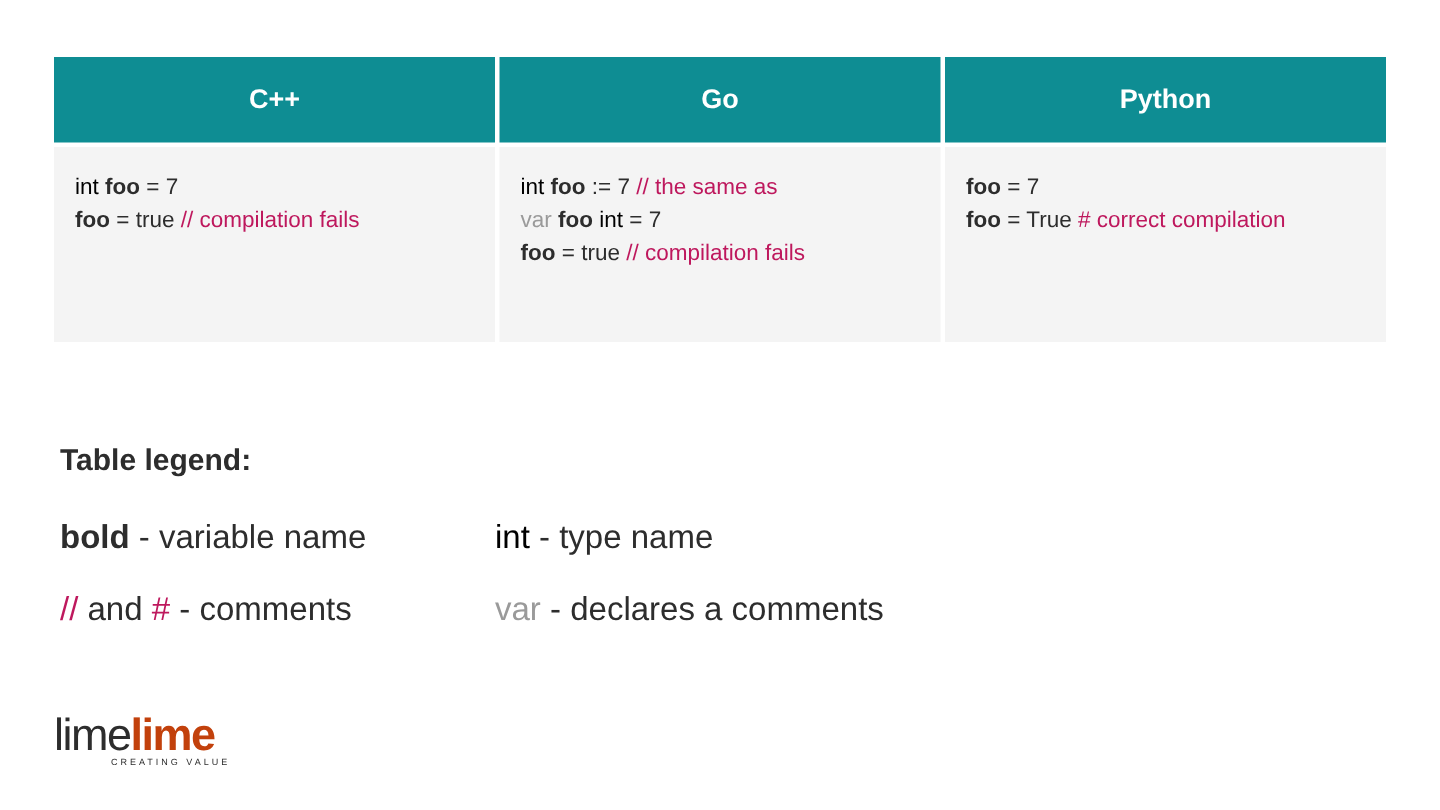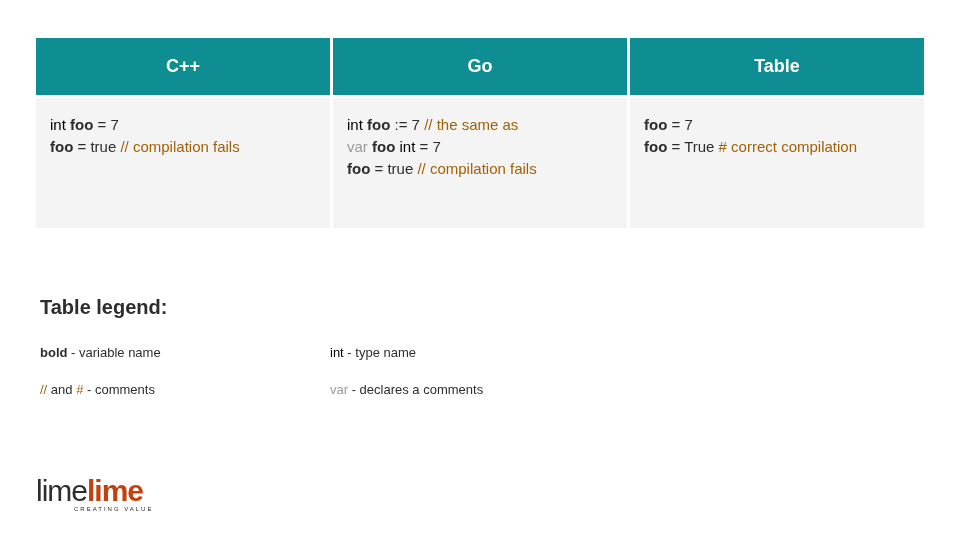--- a/index.html
+++ b/index.html
@@ -35,38 +35,38 @@
   }
   .cell {
     background: #f4f4f4;
     padding: 16px 14px 34px 14px;
     font-size: 15px;
     line-height: 1.45;
     min-height: 130px;
   }
   .kw { color: #000000; }
   .vn { font-weight: bold; color: #2d2d2d; }
-  .cm { color: #a16207; }
+  .cm { color: #be185d; }
   .gray { color: #9a9a9a; }
   .legend {
     position: absolute;
     left: 40px;
     top: 296px;
     width: 700px;
   }
   .legend-title {
     font-weight: bold;
     font-size: 20px;
     margin-bottom: 26px;
   }
   .legend-grid {
     display: grid;
     grid-template-columns: 290px 330px;
     row-gap: 22px;
-    font-size: 13px;
+    font-size: 22px;
   }
   .logo {
     position: absolute;
     left: 36px;
     bottom: 28px;
     font-size: 30px;
     font-family: Arial, sans-serif;
     letter-spacing: -1px;
   }
   .logo .darkpart { color: #2d2d2d; font-weight: 300; }
@@ -93,21 +93,21 @@
     </div>
     <div class="col">
       <div class="head">Go</div>
       <div class="cell">
         <div><span class="kw">int </span><span class="vn">foo</span><span> := 7 </span><span class="cm">// the same as</span></div>
         <div><span class="gray">var </span><span class="vn">foo</span><span> </span><span class="kw">int</span><span> = 7</span></div>
         <div><span class="vn">foo</span><span> = true </span><span class="cm">// compilation fails</span></div>
       </div>
     </div>
     <div class="col">
-      <div class="head">Table</div>
+      <div class="head">Python</div>
       <div class="cell">
         <div><span class="vn">foo</span><span> = 7</span></div>
         <div><span class="vn">foo</span><span> = True </span><span class="cm"># correct compilation</span></div>
       </div>
     </div>
   </div>
 
 <div class="legend">
   <div class="legend-title">Table legend:</div>
   <div class="legend-grid" id="legendgrid">

